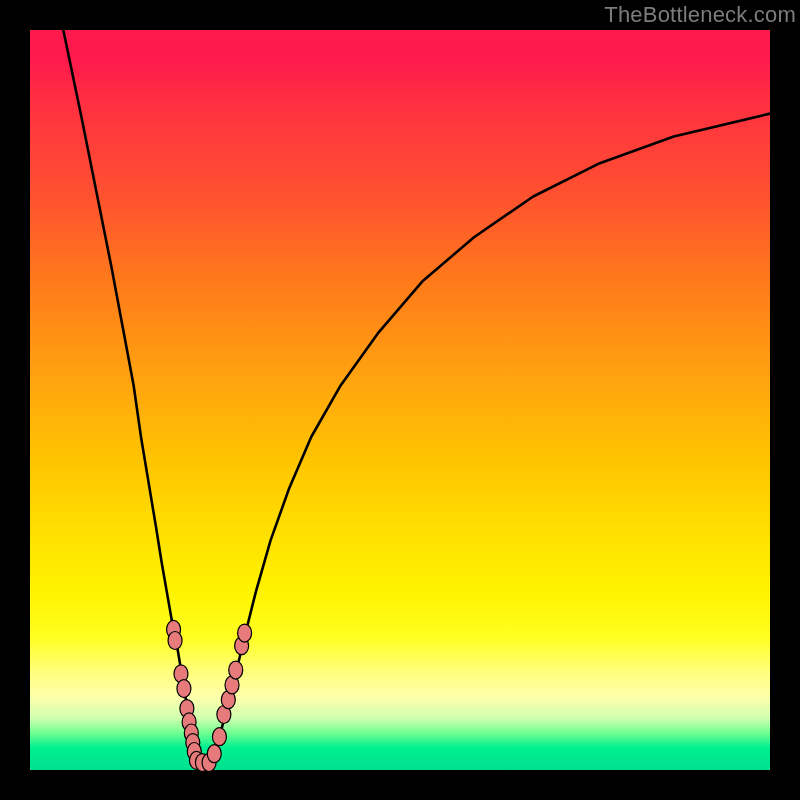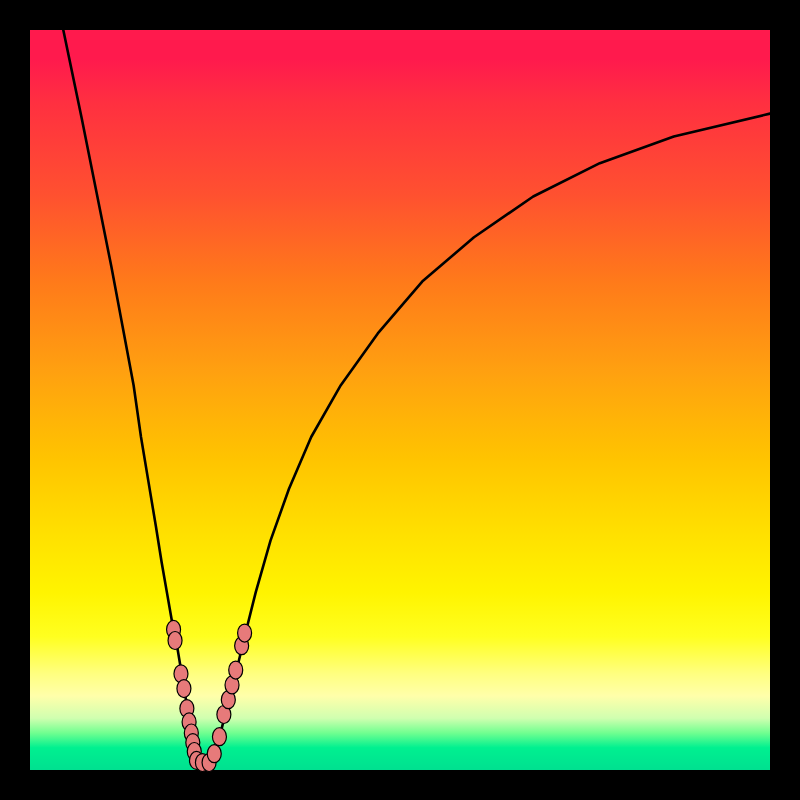--- a/index.html
+++ b/index.html
@@ -55,20 +55,21 @@
     position: absolute;
     left: 0;
     top: 0;
   }
 </style>
 </head>
 <body>
 
 <div class="canvas">
   <div class="plot-area"></div>
+  <div class="watermark">TheBottleneck.com</div>
   <svg id="overlay" width="800" height="800">
       <path d="M63.30 30.00 L81.80 118.80 L96.60 192.80 L111.40 266.80 L122.50 326.00 L133.60 385.20 L141.00 437.00 L148.40 481.40 L155.80 525.80 L161.72 562.80 L166.90 592.40 L172.08 622.00 L178.00 651.60 L181.70 673.80 L185.40 696.00 L187.62 710.80 L189.84 725.60 L192.06 736.70 L193.54 746.32 L195.02 755.20 L196.50 761.12" fill="none" stroke="#000000" stroke-width="2.6" stroke-linecap="round" stroke-linejoin="round"></path>
       <path d="M211.30 761.12 L215.00 751.50 L218.70 740.40 L222.40 725.60 L228.32 703.40 L235.72 673.80 L244.60 636.80 L255.70 592.40 L270.50 540.60 L289.00 488.80 L311.20 437.00 L340.80 385.20 L377.80 333.40 L422.20 281.60 L474.00 237.20 L533.20 196.50 L599.80 163.20 L673.80 136.56 L770.00 113.62" fill="none" stroke="#000000" stroke-width="2.6" stroke-linecap="round" stroke-linejoin="round"></path>
       <ellipse cx="173.56" cy="629.40" rx="7" ry="9" fill="#e77a7a" stroke="#000000" stroke-width="1.2"></ellipse>
       <ellipse cx="175.04" cy="640.50" rx="7" ry="9" fill="#e77a7a" stroke="#000000" stroke-width="1.2"></ellipse>
       <ellipse cx="180.96" cy="673.80" rx="7" ry="9" fill="#e77a7a" stroke="#000000" stroke-width="1.2"></ellipse>
       <ellipse cx="183.92" cy="688.60" rx="7" ry="9" fill="#e77a7a" stroke="#000000" stroke-width="1.2"></ellipse>
       <ellipse cx="186.88" cy="708.58" rx="7" ry="9" fill="#e77a7a" stroke="#000000" stroke-width="1.2"></ellipse>
       <ellipse cx="189.10" cy="721.90" rx="7" ry="9" fill="#e77a7a" stroke="#000000" stroke-width="1.2"></ellipse>
       <ellipse cx="191.32" cy="733.00" rx="7" ry="9" fill="#e77a7a" stroke="#000000" stroke-width="1.2"></ellipse>

